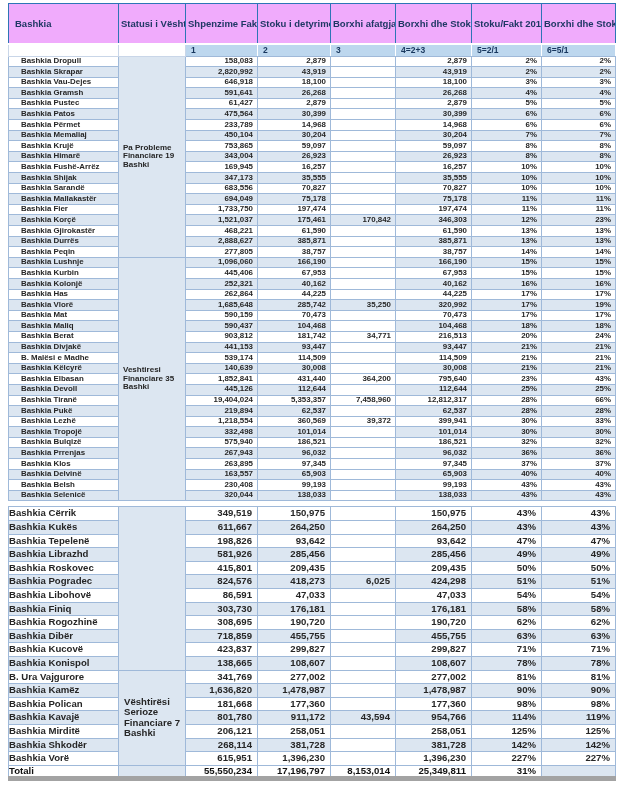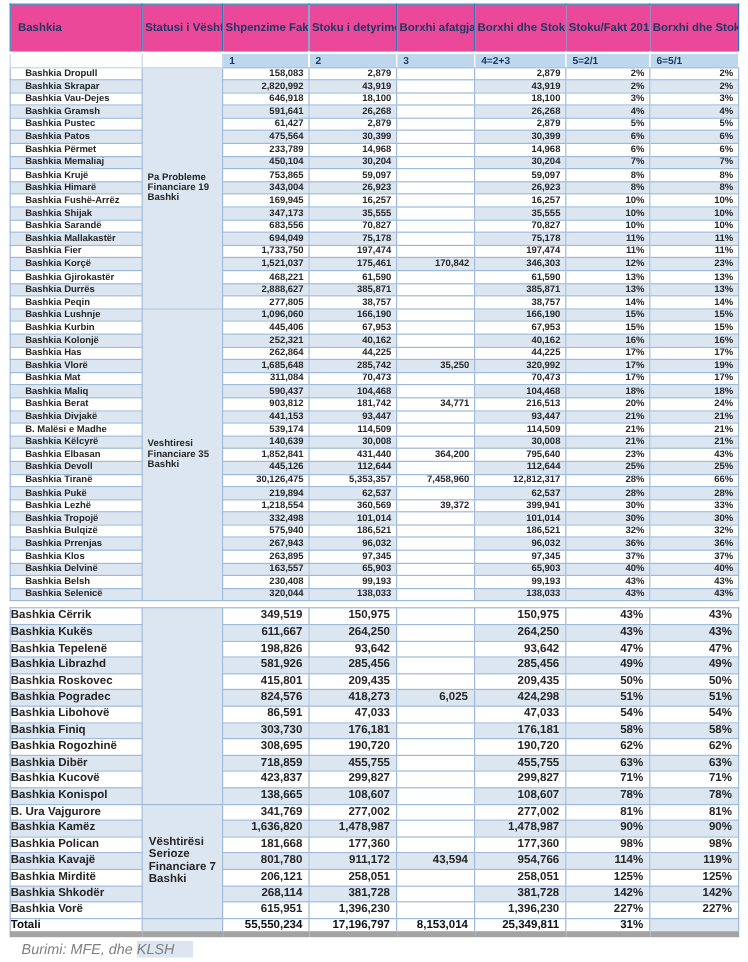--- a/index.html
+++ b/index.html
@@ -10,21 +10,21 @@
     overflow:hidden;
   }
   .page { padding:3px 8px 0 8px; }
 
   table { border-collapse:collapse; table-layout:fixed; width:607px; }
   .tbl td, .tbl th { overflow:hidden; white-space:nowrap; }
 
   
   thead tr.head { height:40px; }
   thead th {
-    background:#ec4899; color:#1F3864;
+    background:#f0abfc; color:#1F3864;
     font-size:9.5px; font-weight:bold; text-align:center; vertical-align:middle;
     border:1px solid #2E75B6; border-left:1px solid rgba(255,255,255,.5);
     border-bottom:2px solid #ffffff;
     padding:1px 2px; white-space:normal; line-height:1.18;
   }
   thead th:first-child { text-align:left; padding-left:6px; border-left:1px solid #2E75B6; }
 
   tr.formula { height:12px; }
   tr.formula td {
     background:#BDD7EE; color:#17365D;
@@ -321,21 +321,21 @@
           <td class="name">Bashkia Vlorë</td>
           <td class="num">1,685,648</td>
           <td class="num">285,742</td>
           <td class="num">35,250</td>
           <td class="num">320,992</td>
           <td class="num">17%</td>
           <td class="num">19%</td>
         </tr>
         <tr>
           <td class="name">Bashkia Mat</td>
-          <td class="num">311,084</td>
+          <td class="num">590,159</td>
           <td class="num">70,473</td>
           <td class="num blank"></td>
           <td class="num">70,473</td>
           <td class="num">17%</td>
           <td class="num">17%</td>
         </tr>
         <tr class="stripe">
           <td class="name">Bashkia Maliq</td>
           <td class="num">590,437</td>
           <td class="num">104,468</td>
@@ -393,21 +393,21 @@
           <td class="name">Bashkia Devoll</td>
           <td class="num">445,126</td>
           <td class="num">112,644</td>
           <td class="num blank"></td>
           <td class="num">112,644</td>
           <td class="num">25%</td>
           <td class="num">25%</td>
         </tr>
         <tr>
           <td class="name">Bashkia Tiranë</td>
-          <td class="num">30,126,475</td>
+          <td class="num">19,404,024</td>
           <td class="num">5,353,357</td>
           <td class="num">7,458,960</td>
           <td class="num">12,812,317</td>
           <td class="num">28%</td>
           <td class="num">66%</td>
         </tr>
         <tr class="stripe">
           <td class="name">Bashkia Pukë</td>
           <td class="num">219,894</td>
           <td class="num">62,537</td>
@@ -684,17 +684,14 @@
           <td class="num">55,550,234</td>
           <td class="num">17,196,797</td>
           <td class="num">8,153,014</td>
           <td class="num">25,349,811</td>
           <td class="num">31%</td>
           <td class="num total-last"></td>
         </tr>
       </tbody>
   </table>
 
-  <div class="footer">
-    <span>Burimi: MFE, dhe </span><span class="hl">KLSH</span>
-  </div>
 
 </div>
 
 </body></html>

